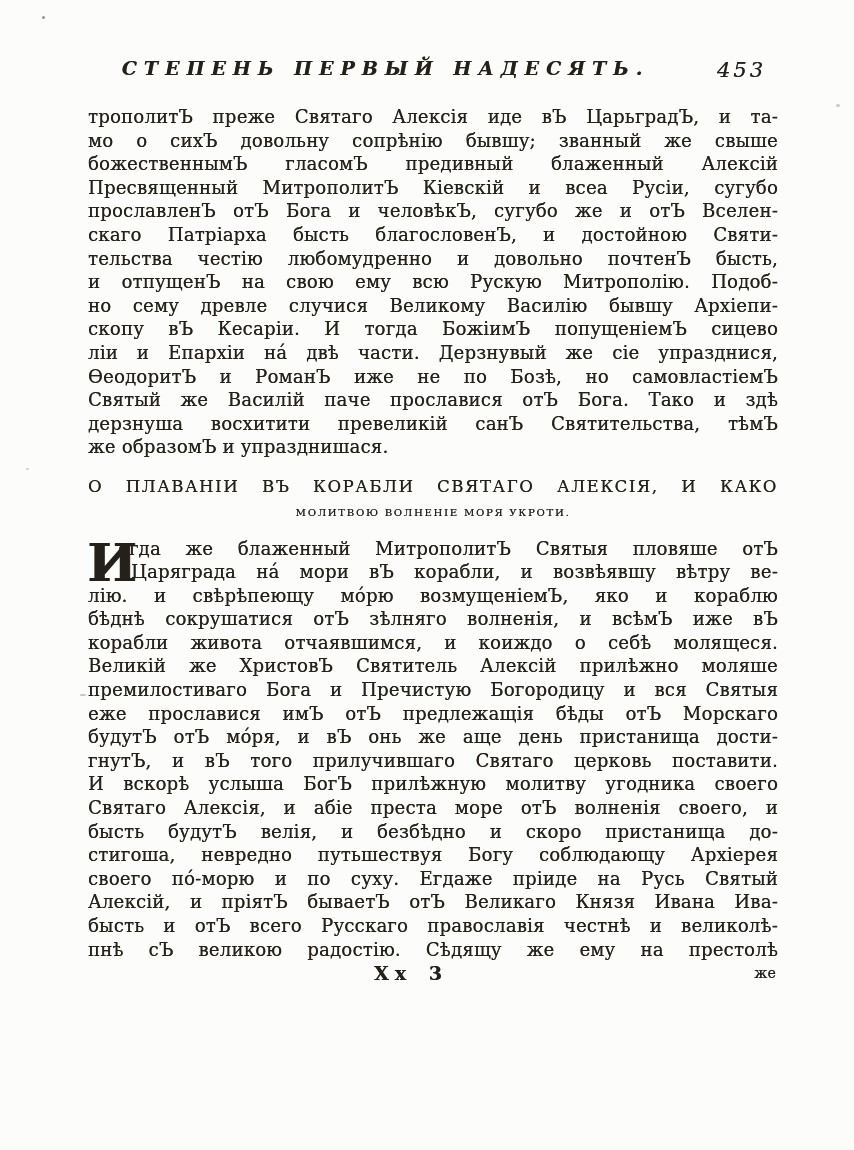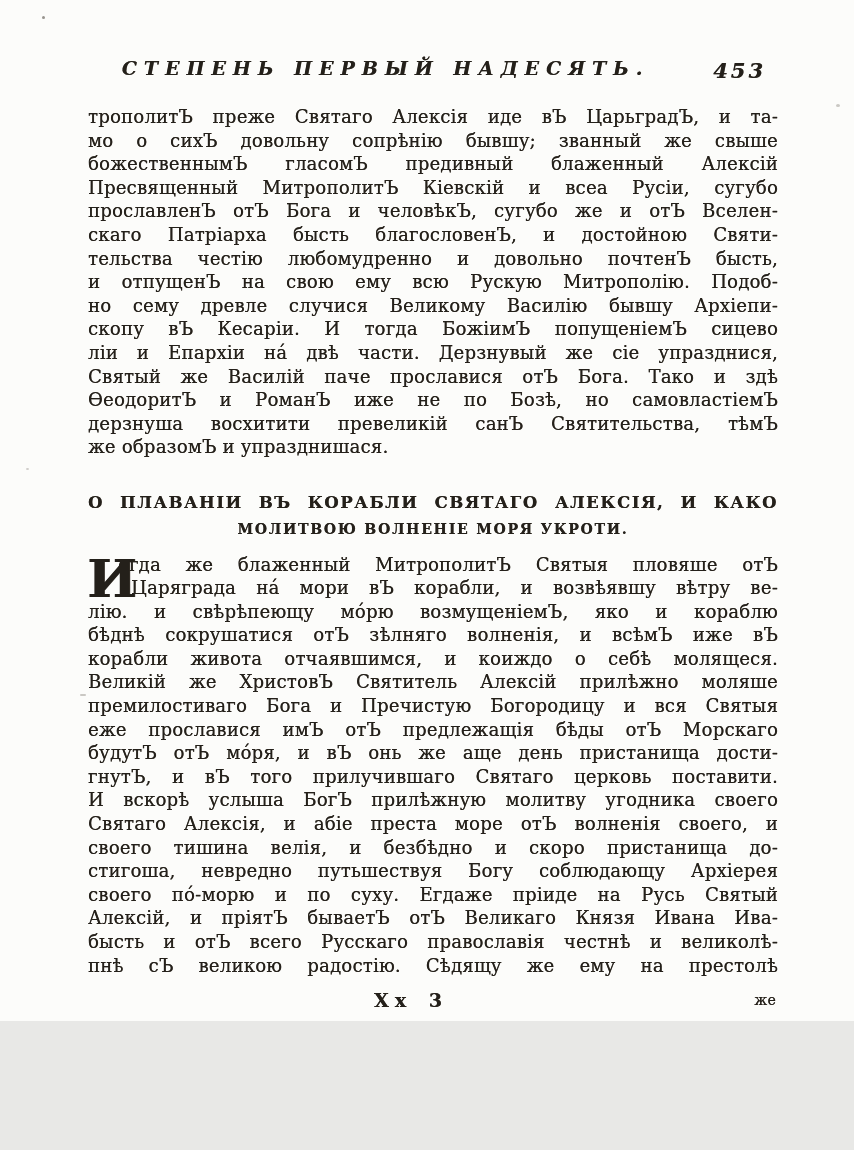--- a/index.html
+++ b/index.html
@@ -1,18 +1,18 @@
 <!DOCTYPE html>
 <html><head>
 <meta charset="utf-8">
 <style>
   html,body { margin:0; padding:0; background:#e8e8e6; }
   .page {
     position:relative;
-    width:854px; height:1021px;
+    width:854px; height:1150px;
     margin:0 auto;
     background:#fcfcfa;
     font-family:"DejaVu Serif", serif;
     color:#24201a;
     overflow:hidden;
   }
   
   .running-head {
     position:absolute; top:57px; left:88px; width:690px;
     height:28px;
@@ -20,58 +20,58 @@
   .running-title {
     position:absolute; left:0; right:95px;
     text-align:center;
     font-style:italic; font-weight:bold;
     font-size:19px; letter-spacing:7px;
     text-shadow:0.3px 0.3px 0.5px rgba(40,32,24,0.75);
     white-space:nowrap;
   }
   .page-number {
     position:absolute; right:12px; top:1px;
-    font-style:italic; font-weight:bold;
+    font-style:italic; font-weight:normal;
     font-size:21px; letter-spacing:3px;
     text-shadow:0.3px 0.3px 0.5px rgba(40,32,24,0.75);
   }
   
   .text-block {
     position:absolute; left:88px; top:105px; width:690px;
     font-size:18px; line-height:23.6px;
     letter-spacing:0.25px;
     text-shadow:0.25px 0.25px 0.45px rgba(40,32,24,0.8);
   }
   .line {
     text-align:justify;
     text-align-last:justify;
   }
   .line.last { text-align-last:left; }
   
-  .section-heading { margin-top:32px; font-weight:bold; }
+  .section-heading { margin-top:16px; font-weight:normal; }
   .section-heading .h1 {
     font-size:16.5px; letter-spacing:1.6px;
     text-align:justify; text-align-last:justify;
   }
   .section-heading .h2 {
-    font-size:14px; letter-spacing:1.8px;
+    font-size:10px; letter-spacing:1.8px;
     text-align:center; margin-top:3px; line-height:22px;
   }
   
   .para2 { position:relative; margin-top:13px; }
   .drop-cap {
     position:absolute; left:-1px; top:2px;
     font-size:53px; line-height:46px; font-weight:bold;
     letter-spacing:0;
     text-shadow:0.4px 0.4px 0.6px rgba(40,32,24,0.8);
   }
   .para2 .ind1 { padding-left:30px; }
   .para2 .ind2 { padding-left:43px; }
   
-  .footer-line { position:relative; height:26px; margin-top:12px; }
+  .footer-line { position:relative; height:26px; margin-top:1px; }
   .signature {
     position:absolute; left:286px; top:0;
     font-weight:bold; font-size:19px;
     letter-spacing:6px; word-spacing:4px;
     text-shadow:0.3px 0.3px 0.5px rgba(40,32,24,0.8);
   }
   .catchword { position:absolute; right:2px; top:0; font-size:14px; }
   
   .speck { position:absolute; background:rgba(70,62,52,0.55); border-radius:50%; }
   .speck.s1 { left:42px;  top:16px;  width:3px; height:3px; }
@@ -101,22 +101,22 @@
       <div class="line">мо о сихЪ довольну сопрѣнію бывшу; званный же свыше</div>
       <div class="line">божественнымЪ гласомЪ предивный блаженный Алексій</div>
       <div class="line">Пресвященный МитрополитЪ Кіевскій и всеа Русіи, сугубо</div>
       <div class="line">прославленЪ отЪ Бога и человѣкЪ, сугубо же и отЪ Вселен-</div>
       <div class="line">скаго Патріарха бысть благословенЪ, и достойною Святи-</div>
       <div class="line">тельства честію любомудренно и довольно почтенЪ бысть,</div>
       <div class="line">и отпущенЪ на свою ему всю Рускую Митрополію. Подоб-</div>
       <div class="line">но сему древле случися Великому Василію бывшу Архіепи-</div>
       <div class="line">скопу вЪ Кесаріи. И тогда БожіимЪ попущеніемЪ сицево</div>
       <div class="line">ліи и Епархіи нá двѣ части. Дерзнувый же сіе упразднися,</div>
+      <div class="line">ѲеодоритЪ и РоманЪ иже не по Бозѣ, но самовластіемЪ</div>
       <div class="line">Святый же Василій паче прославися отЪ Бога. Тако и здѣ</div>
-      <div class="line">ѲеодоритЪ и РоманЪ иже не по Бозѣ, но самовластіемЪ</div>
       <div class="line">дерзнуша восхитити превеликій санЪ Святительства, тѣмЪ</div>
       <div class="line last">же образомЪ и упразднишася.</div>
     </div>
 
     <div class="section-heading">
       <div class="h1">О ПЛАВАНІИ ВЪ КОРАБЛИ СВЯТАГО АЛЕКСІЯ, И КАКО</div>
       <div class="h2">МОЛИТВОЮ ВОЛНЕНІЕ МОРЯ УКРОТИ.</div>
     </div>
 
     <div class="para2">
@@ -126,21 +126,21 @@
       <div class="line">лію. и свѣрѣпеющу мóрю возмущеніемЪ, яко и кораблю</div>
       <div class="line">бѣднѣ сокрушатися отЪ зѣлняго волненія, и всѣмЪ иже вЪ</div>
       <div class="line">корабли живота отчаявшимся, и коиждо о себѣ молящеся.</div>
       <div class="line">Великій же ХристовЪ Святитель Алексій прилѣжно моляше</div>
       <div class="line">премилостиваго Бога и Пречистую Богородицу и вся Святыя</div>
       <div class="line">еже прославися имЪ отЪ предлежащія бѣды отЪ Морскаго</div>
       <div class="line">будутЪ отЪ мóря, и вЪ онь же аще день пристанища дости-</div>
       <div class="line">гнутЪ, и вЪ того прилучившаго Святаго церковь поставити.</div>
       <div class="line">И вскорѣ услыша БогЪ прилѣжную молитву угодника своего</div>
       <div class="line">Святаго Алексія, и абіе преста море отЪ волненія своего, и</div>
-      <div class="line">своего тишина велія, и безбѣдно и скоро пристанища до-</div>
+      <div class="line">бысть будутЪ велія, и безбѣдно и скоро пристанища до-</div>
       <div class="line">стигоша, невредно путьшествуя Богу соблюдающу Архіерея</div>
       <div class="line">своего пó-морю и по суху. Егдаже пріиде на Русь Святый</div>
       <div class="line">Алексій, и пріятЪ бываетЪ отЪ Великаго Князя Ивана Ива-</div>
       <div class="line">бысть и отЪ всего Русскаго православія честнѣ и великолѣ-</div>
       <div class="line">пнѣ сЪ великою радостію. Сѣдящу же ему на престолѣ</div>
     </div>
 
     <div class="footer-line">
       <div class="signature">Хх 3</div>
       <div class="catchword">же</div>

